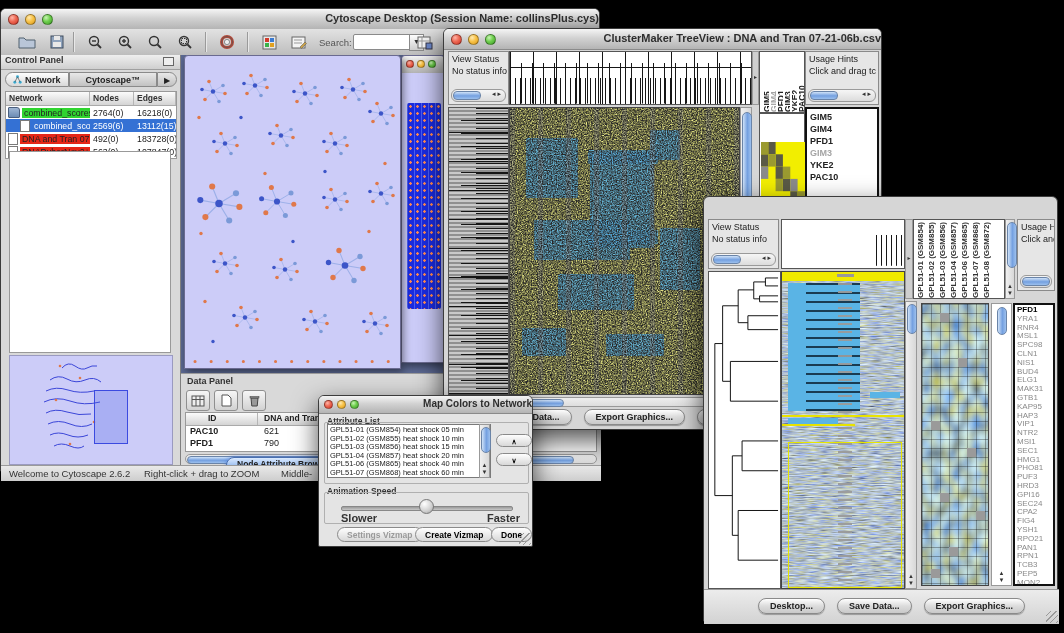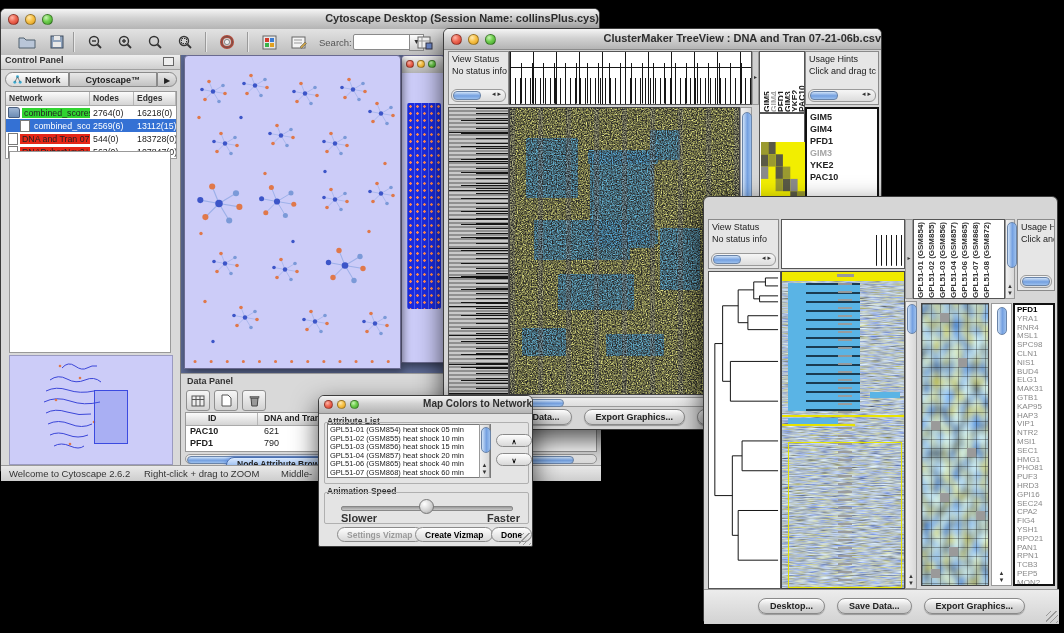--- a/index.html
+++ b/index.html
@@ -389,21 +389,21 @@
                 <span class="nm">combined_sco</span>
               </span>
             <span class="c2">2569(6)</span>
             <span class="c3">13112(15)</span>
           </div>
             <div class="net-row hl-red ic-doc">
             <span class="c1">
                 <i class="row-ic"></i>
                 <span class="nm">DNA and Tran 07</span>
               </span>
-            <span class="c2">544(0)</span>
+            <span class="c2">492(0)</span>
             <span class="c3">183728(0)</span>
           </div>
             <div class="net-row hl-red ic-doc">
             <span class="c1">
                 <i class="row-ic"></i>
                 <span class="nm">RNAPuberNov2+</span>
               </span>
             <span class="c2">563(0)</span>
             <span class="c3">107847(0)</span>
           </div>

